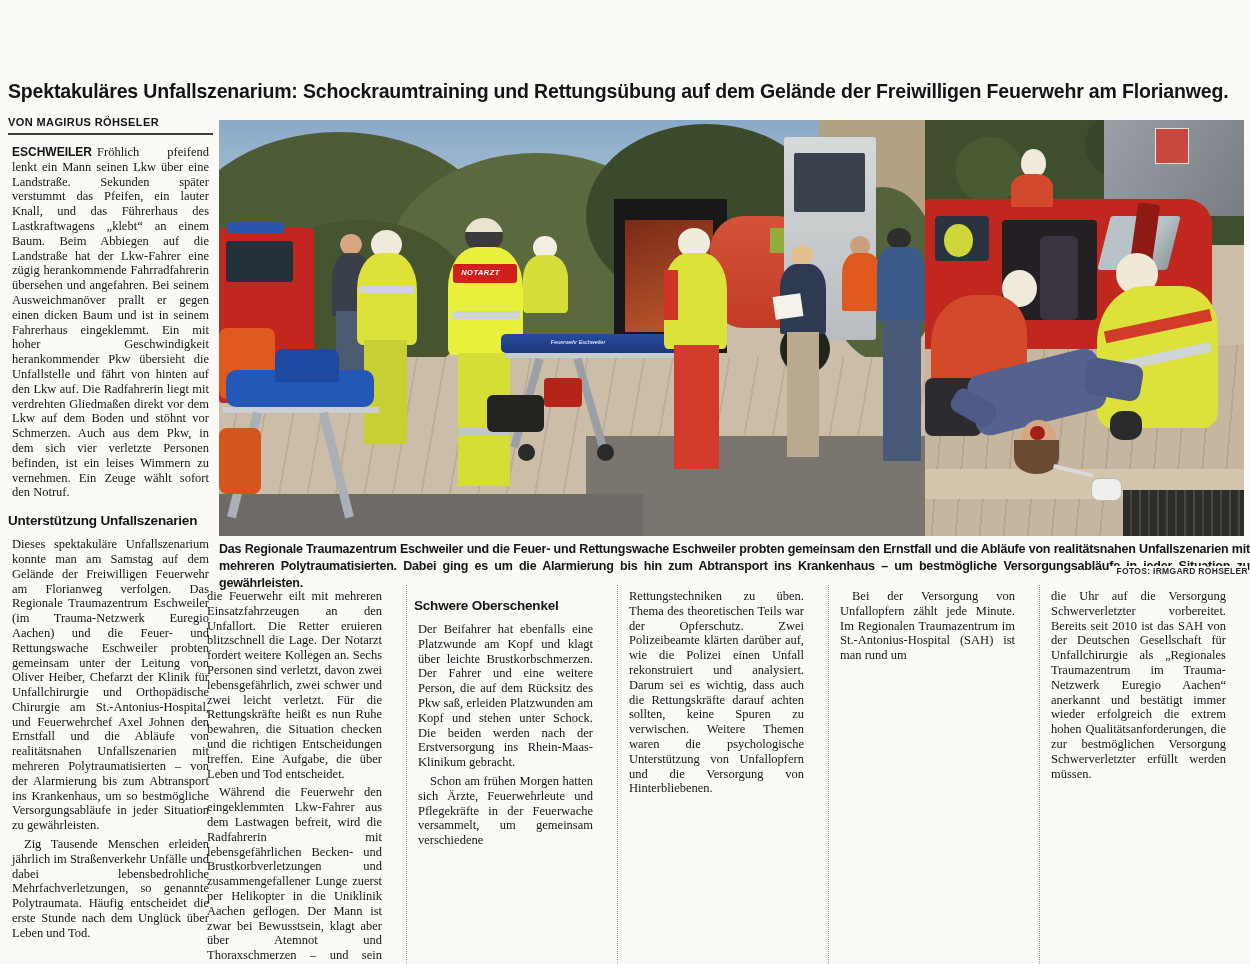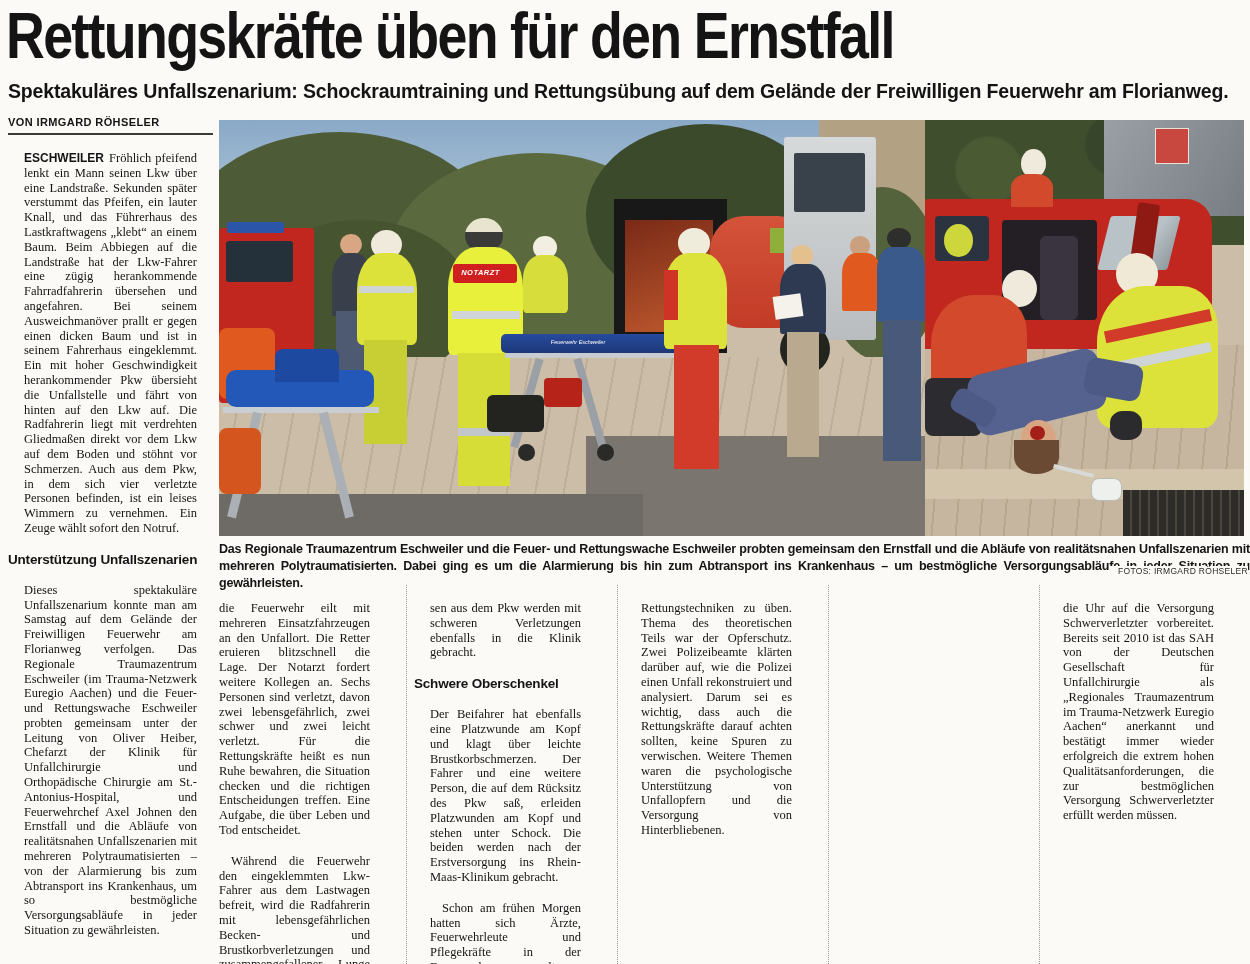--- a/index.html
+++ b/index.html
@@ -11,59 +11,57 @@
   .hl{font-family:"Liberation Sans",sans-serif;font-weight:700;font-size:64px;line-height:72px;
       letter-spacing:-2px;transform:scaleX(.84);transform-origin:left top;white-space:nowrap;margin:0}
   .deck{position:absolute;left:8px;top:79px;width:1240px;margin:0;
         font-family:"Liberation Sans",sans-serif;font-weight:600;font-size:21px;line-height:24px;
         letter-spacing:-.2px;transform:scaleX(.93);transform-origin:left top;white-space:nowrap}
   
   .col1{position:absolute;left:8px;top:116px;width:205px;height:846px;overflow:hidden}
   .byline{font-family:"Liberation Sans",sans-serif;font-weight:700;font-size:11px;letter-spacing:.4px;
           padding-bottom:5px;border-bottom:2px solid #3c3c3c;margin-bottom:10px}
   .bp{font-family:"Liberation Serif",serif;font-size:12.5px;line-height:14.8px;text-align:justify;
-      margin:16px;hyphens:auto;-webkit-hyphens:auto}
+      margin:4px;hyphens:auto;-webkit-hyphens:auto}
   .bp+.bp{margin-top:0}
   .ind{text-indent:12px}
   .dl{font-family:"Liberation Sans",sans-serif;font-weight:700;font-size:12px;margin-right:5px}
   .sh{font-family:"Liberation Sans",sans-serif;font-weight:700;font-size:13.5px;margin:13px 0 9px 0;
       letter-spacing:-.2px}
   
   .photos{position:absolute;left:219px;top:120px;width:1031px;height:492px;display:flex;}
   .ph{position:relative;overflow:hidden;background:var(--pavement,#cbbda7)}
   .ph-l{width:706px;height:416px}
   .ph-r{width:319px;height:416px}
   .s{position:absolute;display:block}
   .microtxt{font-family:"Liberation Sans",sans-serif;font-weight:700;color:#fff;white-space:nowrap}
   .cap-row{position:absolute;left:219px;top:541px;width:1031px;height:38px}
   .cap{font-family:"Liberation Sans",sans-serif;font-weight:600;font-size:12.5px;line-height:17px;
        letter-spacing:-.2px;text-align:justify}
   .credit{position:absolute;right:2px;bottom:3px;font-family:"Liberation Sans",sans-serif;
-          font-weight:400;font-size:8.5px;letter-spacing:.3px;color:#2a2a2a;background:var(--page-bg,#fbfaf6);padding-left:8px}
+          font-weight:700;font-size:8.5px;letter-spacing:.3px;color:#2a2a2a;background:var(--page-bg,#fbfaf6);padding-left:8px}
   .cols5{position:absolute;left:203px;top:585px;width:1031px;height:379px;display:flex;gap:16px;overflow:hidden}
   .bcol{width:198px;padding:0 4px 0 7px;border-left:1px dotted #9a9a94;overflow:hidden}
   .bcol:first-child{border-left:1px dotted #9a9a94;margin-left:-8px}
   
   .round{border-radius:50%}
 </style>
 </head>
 <body>
 
 <div class="page">
 
-  <div class="hl-wrap">
-    <h1 class="hl">Rettungskräfte üben für den Ernstfall</h1>
-  </div>
   <p class="deck">Spektakuläres Unfallszenarium: Schockraumtraining und Rettungsübung auf dem Gelände der Freiwilligen Feuerwehr am Florianweg.</p>
 
   <div class="col1">
-    <div class="byline">VON IRMGARD RÖHSELER</div>
+    <div class="byline">VON MAGIRUS RÖHSELER</div>
     <p class="bp"><b class="dl">ESCHWEILER</b><span>Fröhlich pfeifend lenkt ein Mann seinen Lkw über eine Landstraße. Sekunden später verstummt das Pfeifen, ein lauter Knall, und das Führerhaus des Lastkraftwagens „klebt“ an einem Baum. Beim Abbiegen auf die Landstraße hat der Lkw-Fahrer eine zügig herankommende Fahrradfahrerin übersehen und angefahren. Bei seinem Ausweichmanöver prallt er gegen einen dicken Baum und ist in seinem Fahrerhaus eingeklemmt. Ein mit hoher Geschwindigkeit herankommender Pkw übersieht die Unfallstelle und fährt von hinten auf den Lkw auf. Die Radfahrerin liegt mit verdrehten Gliedmaßen direkt vor dem Lkw auf dem Boden und stöhnt vor Schmerzen. Auch aus dem Pkw, in dem sich vier verletzte Personen befinden, ist ein leises Wimmern zu vernehmen. Ein Zeuge wählt sofort den Notruf.</span></p>
     <h3 class="sh">Unterstützung Unfallszenarien</h3>
     <p class="bp">Dieses spektakuläre Unfallszenarium konnte man am Samstag auf dem Gelände der Freiwilligen Feuerwehr am Florianweg verfolgen. Das Regionale Traumazentrum Eschweiler (im Trauma-Netzwerk Euregio Aachen) und die Feuer- und Rettungswache Eschweiler probten gemeinsam unter der Leitung von Oliver Heiber, Chefarzt der Klinik für Unfallchirurgie und Orthopädische Chirurgie am St.-Antonius-Hospital, und Feuerwehrchef Axel Johnen den Ernstfall und die Abläufe von realitätsnahen Unfallszenarien mit mehreren Polytraumatisierten – von der Alarmierung bis zum Abtransport ins Krankenhaus, um so bestmögliche Versorgungsabläufe in jeder Situation zu gewährleisten.</p>
+    <p class="bp ind">Zig Tausende Menschen erleiden jährlich im Straßenverkehr Unfälle und dabei lebensbedrohliche Mehrfachverletzungen, so genannte Polytraumata. Häufig entscheidet die erste Stunde nach dem Unglück über Leben und Tod.</p>
   </div>
 
   <div class="photos">
 
     <div class="ph ph-l">
       <i class="s" style="left:0;top:0;width:100%;height:30%;background:linear-gradient(var(--sky-blue,#8aa9c8),#b9cddb)"></i>
       <i class="s" style="right:0;top:0;width:15%;height:42%;background:#b3a183"></i>
       <i class="s round" style="left:-6%;top:3%;width:46%;height:56%;background:var(--tree-green,#4d5c36)"></i>
       <i class="s round" style="left:24%;top:8%;width:42%;height:52%;background:#5a6a3e"></i>
       <i class="s round" style="left:52%;top:1%;width:34%;height:44%;background:var(--tree-dark,#3c4a2c)"></i>
@@ -186,28 +184,28 @@
     <div class="cap">Das Regionale Traumazentrum Eschweiler und die Feuer- und Rettungswache Eschweiler probten gemeinsam den Ernstfall und die Abläufe von realitätsnahen Unfallszenarien mit mehreren Polytraumatisierten. Dabei ging es um die Alarmierung bis hin zum Abtransport ins Krankenhaus – um bestmögliche Versorgungsabläufe in jeder Situation zu gewährleisten.</div>
     <span class="credit">FOTOS: IRMGARD RÖHSELER</span>
   </div>
 
   <div class="cols5">
     <div class="bcol">
       <p class="bp">die Feuerwehr eilt mit mehreren Einsatzfahrzeugen an den Unfallort. Die Retter eruieren blitzschnell die Lage. Der Notarzt fordert weitere Kollegen an. Sechs Personen sind verletzt, davon zwei lebensgefährlich, zwei schwer und zwei leicht verletzt. Für die Rettungskräfte heißt es nun Ruhe bewahren, die Situation checken und die richtigen Entscheidungen treffen. Eine Aufgabe, die über Leben und Tod entscheidet.</p>
       <p class="bp ind">Während die Feuerwehr den eingeklemmten Lkw-Fahrer aus dem Lastwagen befreit, wird die Radfahrerin mit lebensgefährlichen Becken- und Brustkorbverletzungen und zusammengefallener Lunge zuerst per Helikopter in die Uniklinik Aachen geflogen. Der Mann ist zwar bei Bewusstsein, klagt aber über Atemnot und Thoraxschmerzen – und sein linker Oberschenkel blutet stark. Auch er wird so schnell wie möglich ins Eschweiler Krankenhaus gebracht. Zwei Insas-</p>
     </div>
     <div class="bcol">
-      <p class="bp">sen aus dem Pkw werden mit schweren Verletzungen ebenfalls in die Klinik gebracht.</p>
       <h3 class="sh">Schwere Oberschenkel</h3>
       <p class="bp">Der Beifahrer hat ebenfalls eine Platzwunde am Kopf und klagt über leichte Brustkorbschmerzen. Der Fahrer und eine weitere Person, die auf dem Rücksitz des Pkw saß, erleiden Platzwunden am Kopf und stehen unter Schock. Die beiden werden nach der Erstversorgung ins Rhein-Maas-Klinikum gebracht.</p>
       <p class="bp ind">Schon am frühen Morgen hatten sich Ärzte, Feuerwehrleute und Pflegekräfte in der Feuerwache versammelt, um gemeinsam verschiedene</p>
     </div>
     <div class="bcol">
       <p class="bp">Rettungstechniken zu üben. Thema des theoretischen Teils war der Opferschutz. Zwei Polizeibeamte klärten darüber auf, wie die Polizei einen Unfall rekonstruiert und analysiert. Darum sei es wichtig, dass auch die Rettungskräfte darauf achten sollten, keine Spuren zu verwischen. Weitere Themen waren die psychologische Unterstützung von Unfallopfern und die Versorgung von Hinterbliebenen.</p>
     </div>
     <div class="bcol">
+      <p class="bp ind">Bei der Versorgung von Unfallopfern zählt jede Minute. Im Regionalen Traumazentrum im St.-Antonius-Hospital (SAH) ist man rund um</p>
     </div>
     <div class="bcol">
       <p class="bp">die Uhr auf die Versorgung Schwerverletzter vorbereitet. Bereits seit 2010 ist das SAH von der Deutschen Gesellschaft für Unfallchirurgie als „Regionales Traumazentrum im Trauma-Netzwerk Euregio Aachen“ anerkannt und bestätigt immer wieder erfolgreich die extrem hohen Qualitätsanforderungen, die zur bestmöglichen Versorgung Schwerverletzter erfüllt werden müssen.</p>
     </div>
   </div>
 
 </div>
 
 </body></html>

